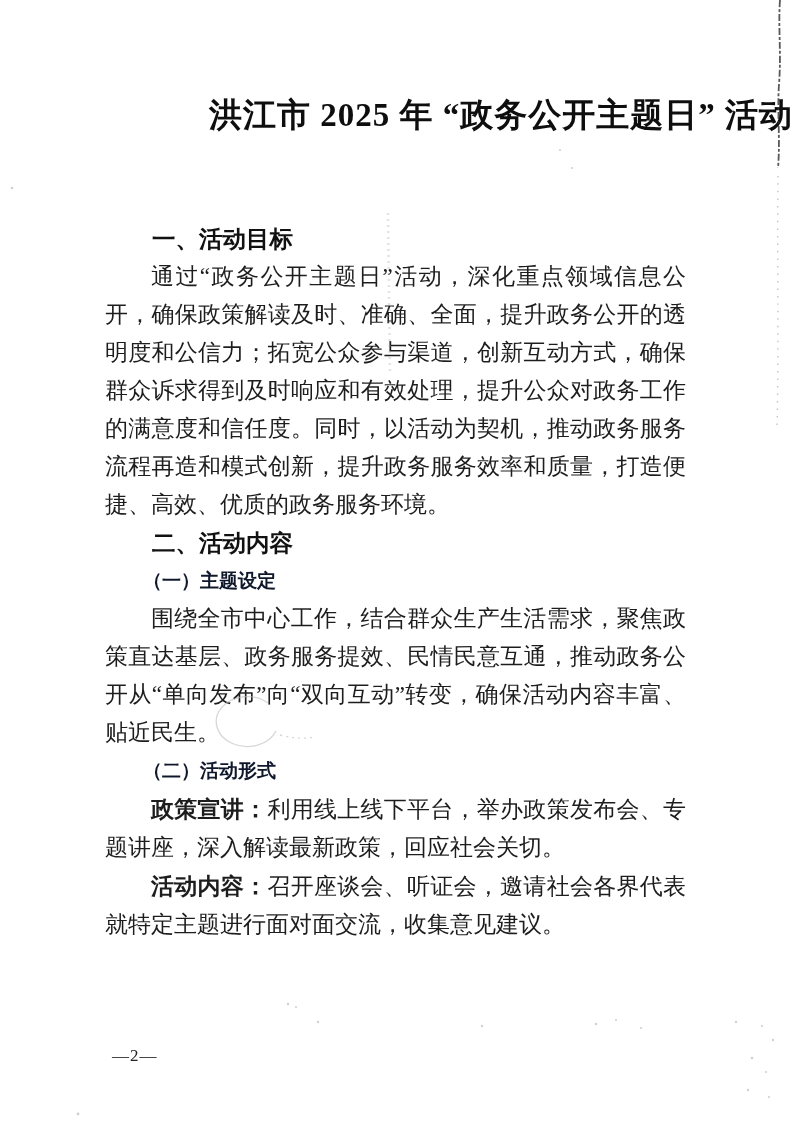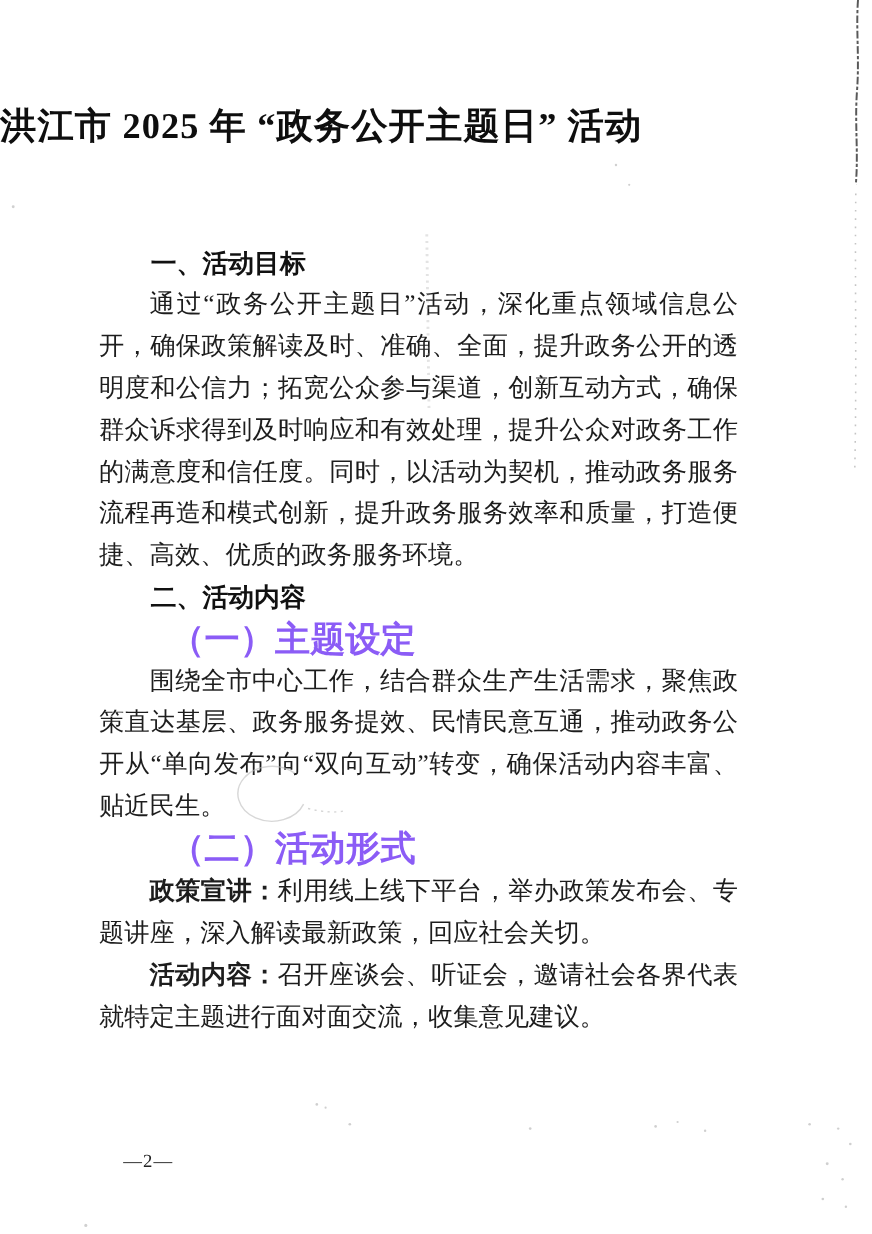--- a/index.html
+++ b/index.html
@@ -8,49 +8,49 @@
     width: 793px; height: 1122px;
     margin: 0 auto;
     background: #ffffff;
     overflow: hidden;
     color: #1b1b1b;
     font-family: "Liberation Serif", serif;
   }
   .doc-title {
     position: absolute;
     top: 94px; left: 0; right: 0;
-    text-align: left;
+    text-align: right;
     font-family: "Liberation Serif", serif;
     font-weight: 700;
     font-size: 33px;
     line-height: 42px;
     letter-spacing: 1px;
     color: #0e0e0e;
   }
   .doc-body {
     position: absolute;
-    top: 220px; left: 90px;
+    top: 220px; left: 105px;
     width: 581px;
     font-size: 23px;
     line-height: 38px;
     color: #1d1d1d;
   }
   .h1 {
     font-family: "Liberation Sans", sans-serif;
     font-weight: 700;
     text-indent: 2em;
     font-size: 23.5px;
     color: #111;
   }
   .h2 {
     font-family: "Liberation Serif", serif;
     font-weight: 700;
     text-indent: 2em;
-    font-size: 32px;
-    color: #8b5cf6;
+    font-size: 19px;
+    color: #0f172a;
   }
   .para {
     margin: 0;
     text-indent: 2em;
     text-align: justify;
     text-justify: inter-character;
   }
   .lead {
     font-weight: 700;
     font-family: "Liberation Sans", sans-serif;

